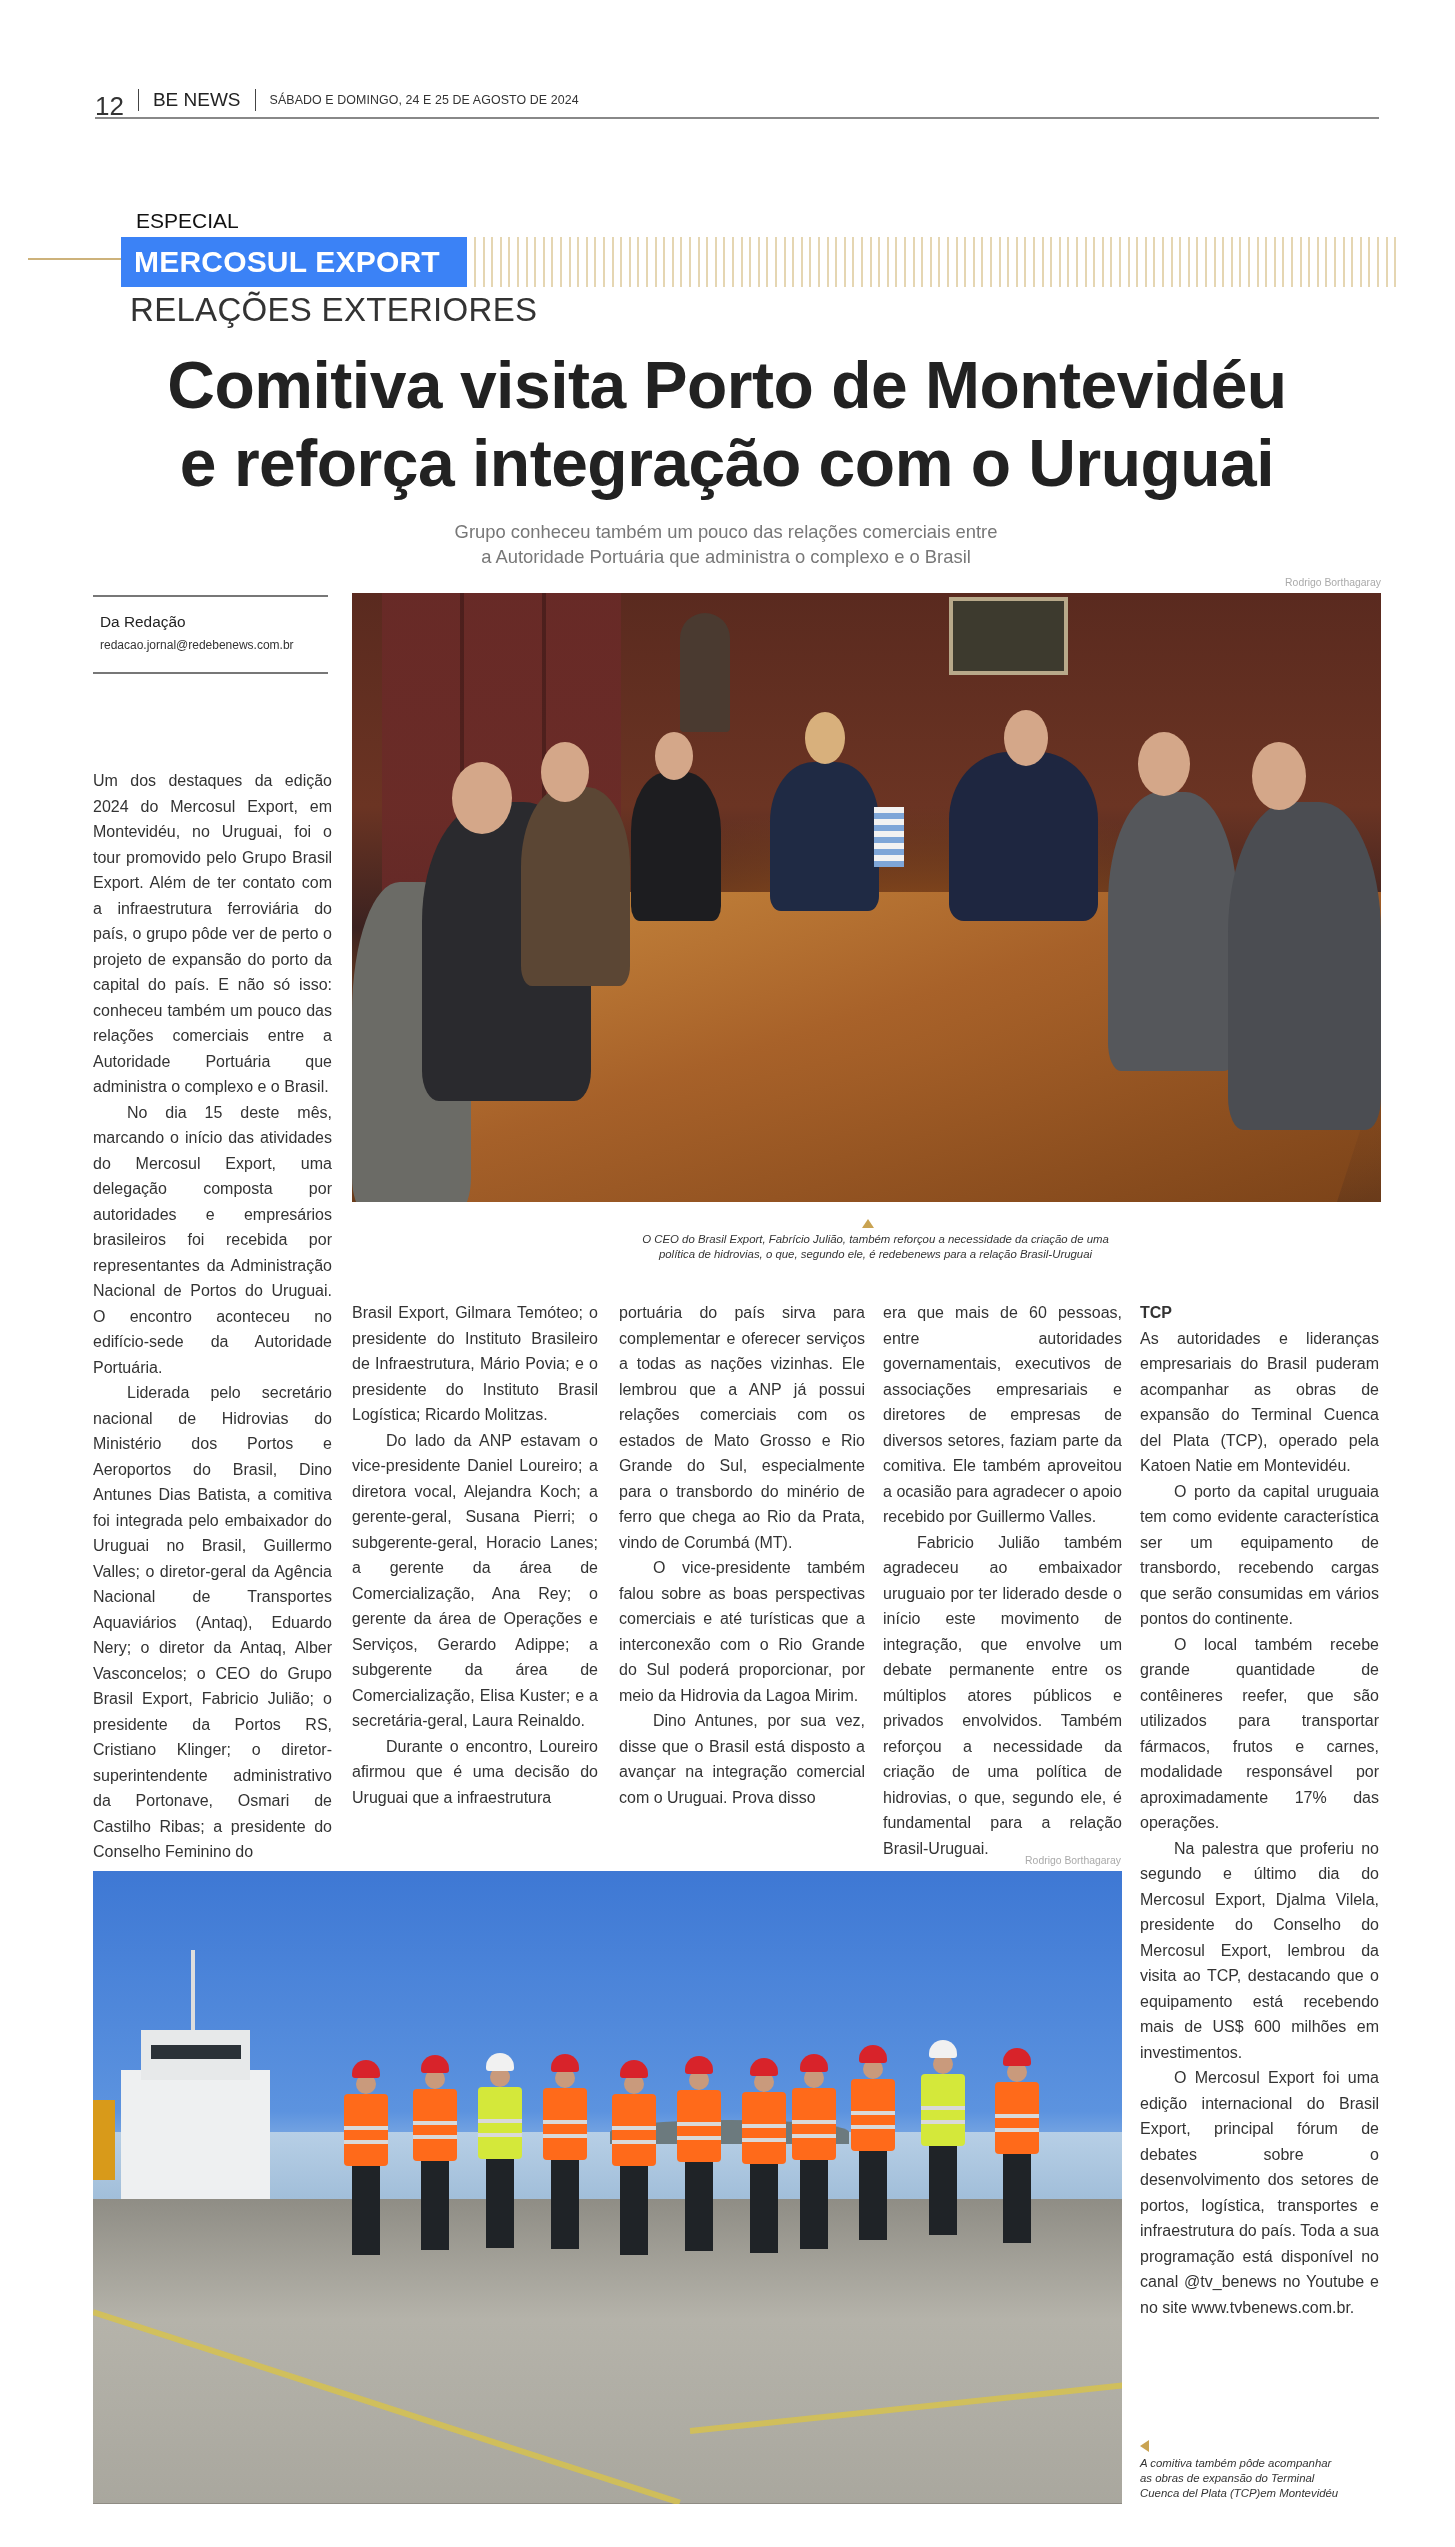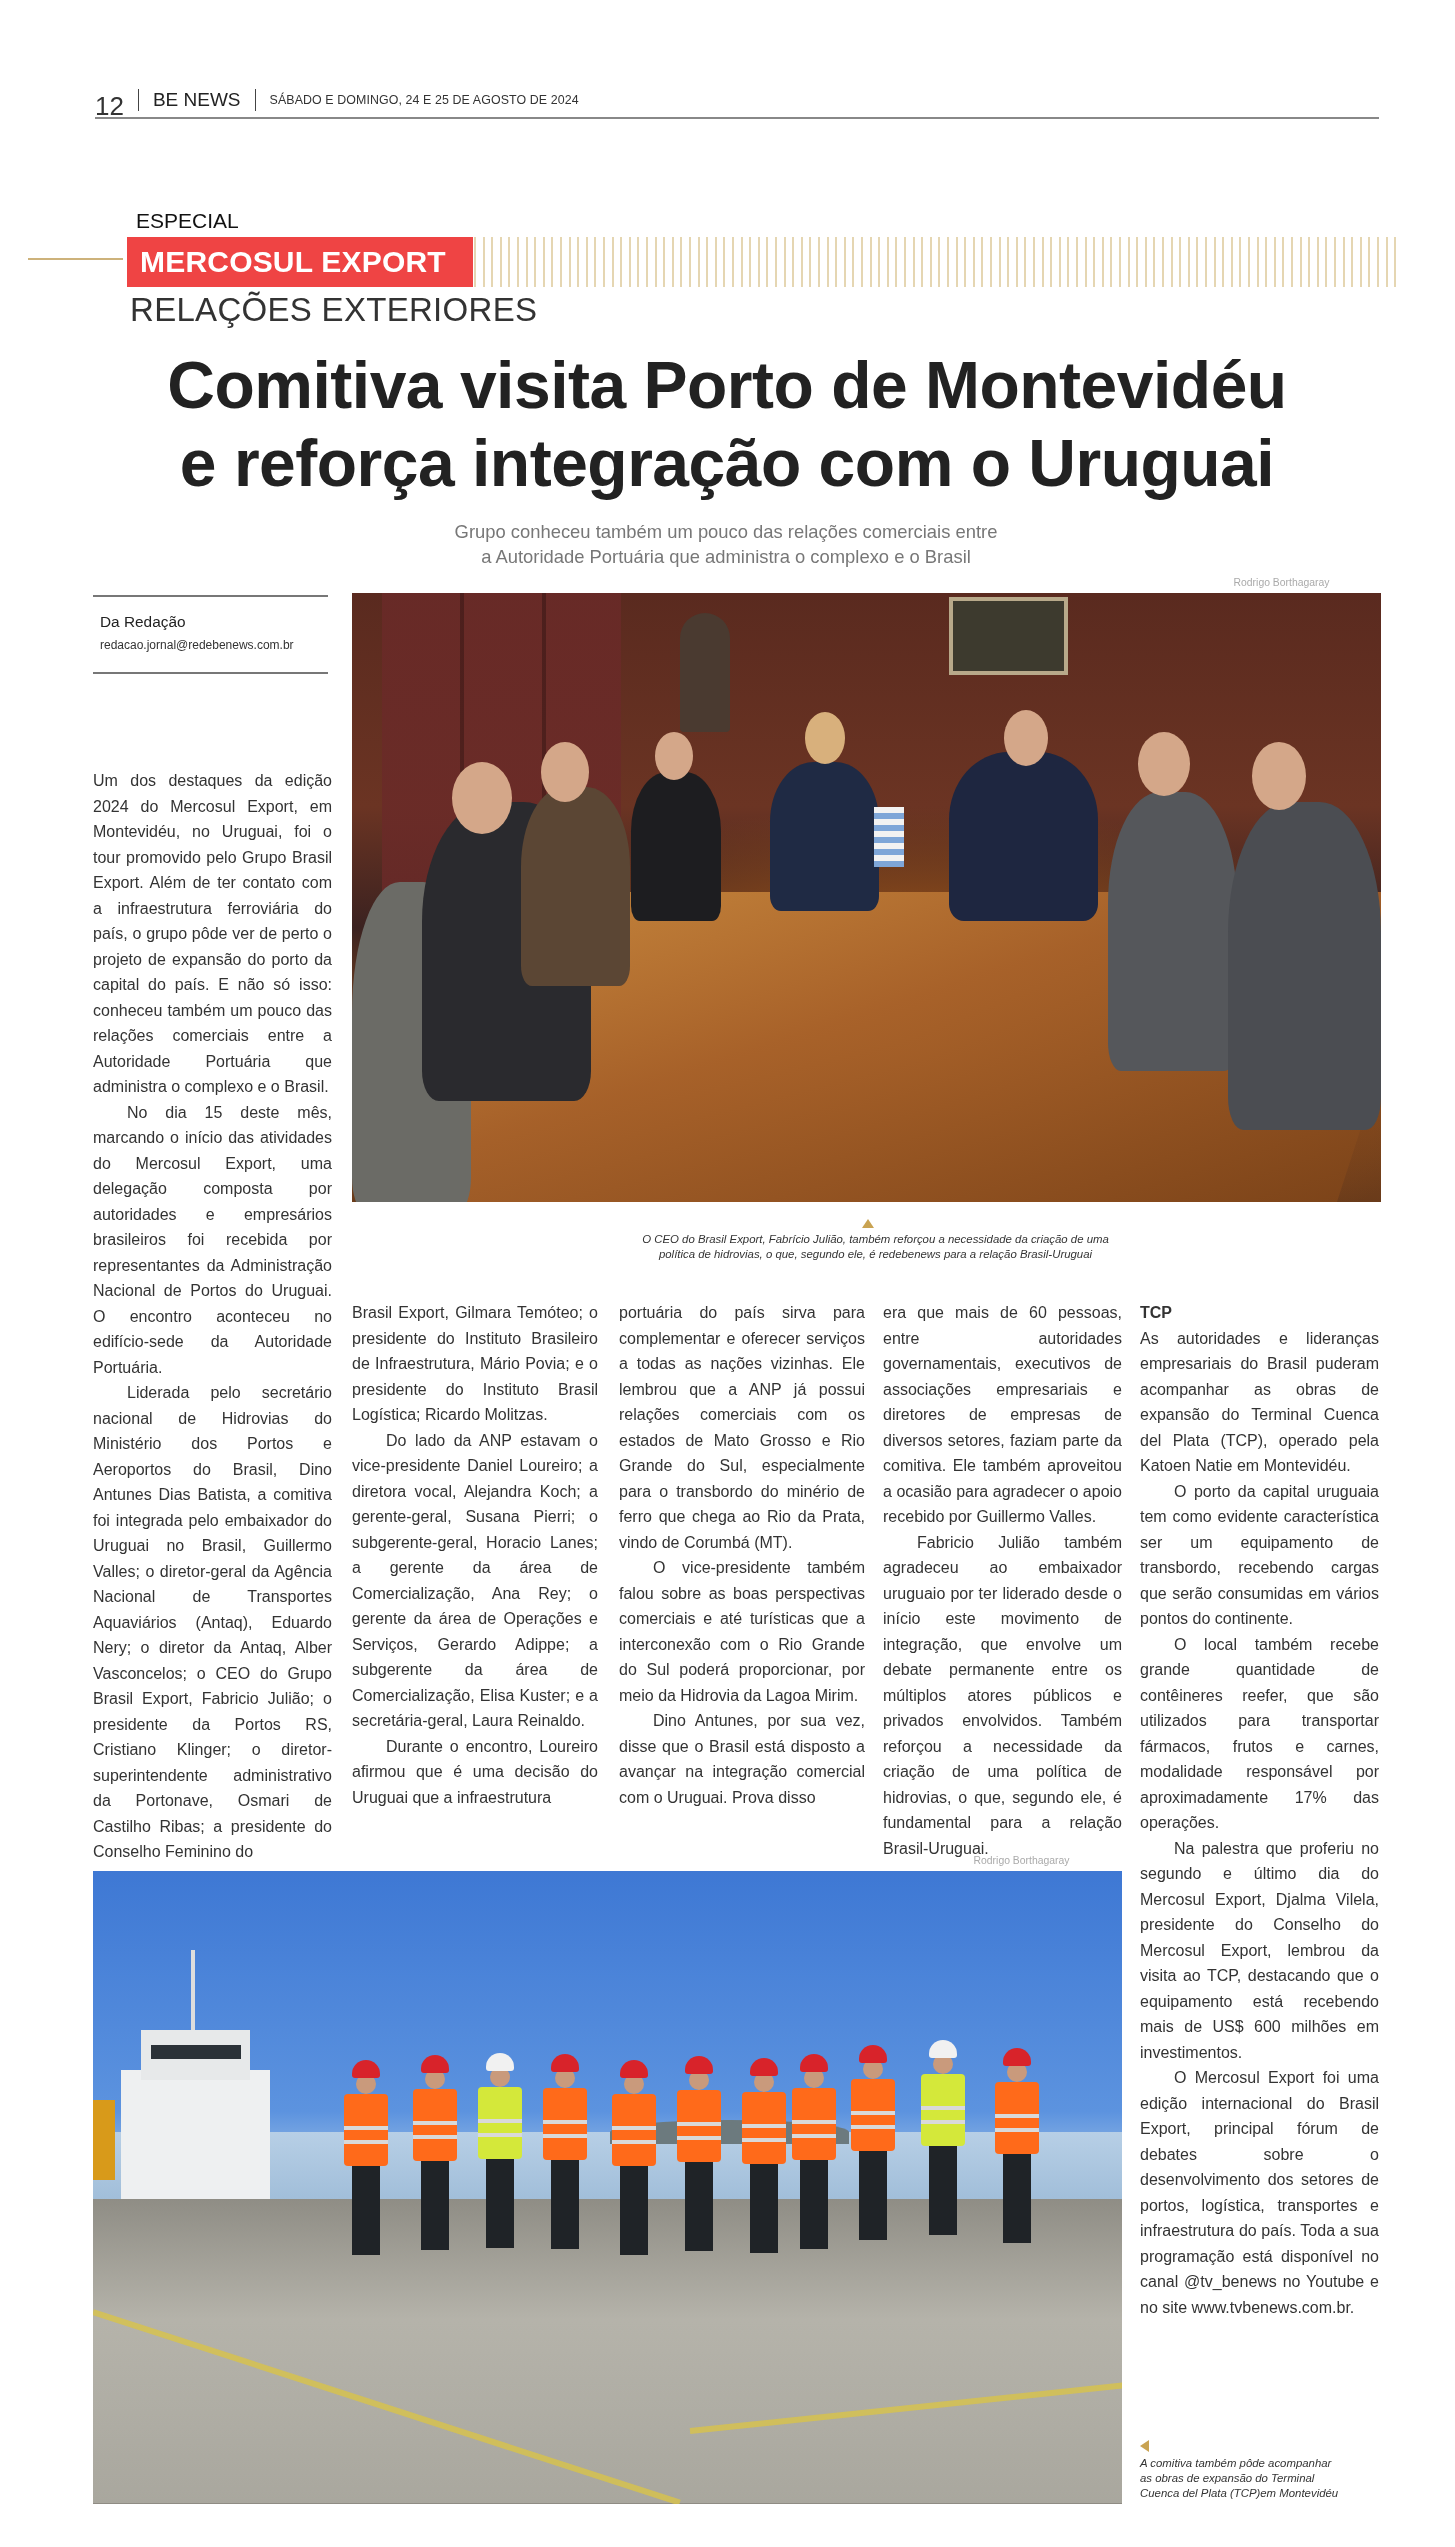--- a/index.html
+++ b/index.html
@@ -10,35 +10,35 @@
   .page-header { position: absolute; left: 95px; top: 80px; width: 1289px; height: 40px; display: flex; align-items: center; }
   .page-num { font-size: 26px; color: #333; margin-top: 12px; }
   .sep { width: 1px; height: 22px; background: #444; margin: 0 14px; }
   .pub-name { font-size: 19px; color: #222; }
   .pub-date { font-size: 12.4px; color: #333; letter-spacing: 0.1px; }
   .header-rule { position: absolute; left: 95px; top: 117px; width: 1284px; height: 2px; background: #888; }
 
   
   .especial { position: absolute; left: 136px; top: 209px; font-size: 21px; color: #111; }
   .gold-line-left { position: absolute; left: 28px; top: 258px; width: 95px; height: 2px; background: #cdb27b; }
-  .mercosul-box { position: absolute; left: 127px; top: 237px; width: 346px; height: 50px; background: #ef4444; color: #fff; font-size: 30px; font-weight: bold; line-height: 50px; padding-left: 13px; letter-spacing: 0.2px; }
+  .mercosul-box { position: absolute; left: 121px; top: 237px; width: 346px; height: 50px; background: #3b82f6; color: #fff; font-size: 30px; font-weight: bold; line-height: 50px; padding-left: 13px; letter-spacing: 0.2px; }
   .stripes { position: absolute; left: 474px; top: 237px; width: 925px; height: 50px;
     background: repeating-linear-gradient(90deg, #e5d6b2 0px, #e5d6b2 2px, transparent 2px, transparent 8.6px); }
   .section-sub { position: absolute; left: 130px; top: 291px; font-size: 33px; color: #333; letter-spacing: 0.3px; }
 
   
   .headline { position: absolute; left: 80px; top: 346px; width: 1294px; text-align: center; font-size: 66px; font-weight: bold; line-height: 78px; color: #222; letter-spacing: -0.5px; }
   .subhead { position: absolute; left: 328px; top: 519px; width: 796px; text-align: center; font-size: 18.4px; line-height: 25px; color: #777; }
 
   
   .byline-rule { position: absolute; left: 93px; width: 235px; height: 2px; background: #777; }
   .byline-author { position: absolute; left: 100px; top: 613px; font-size: 15.4px; color: #222; }
   .byline-email { position: absolute; left: 100px; top: 638px; font-size: 12px; color: #333; }
 
-  .credit { position: absolute; font-size: 10.4px; color: #aaa; text-align: center; }
+  .credit { position: absolute; font-size: 10.4px; color: #aaa; text-align: right; }
 
   
   .photo { position: absolute; overflow: hidden; }
   .photo-meeting { left: 352px; top: 593px; width: 1029px; height: 609px;
     background:
       radial-gradient(ellipse 55% 40% at 55% 75%, #b86a25 0%, #8a4a1a 55%, rgba(0,0,0,0) 100%),
       linear-gradient(180deg, #5a2a1f 0%, #6b3423 35%, #3b2220 55%, #8b4f21 75%, #6a3b1a 100%); }
   .photo-port { left: 93px; top: 1871px; width: 1029px; height: 633px;
     background: linear-gradient(180deg, #3e78d4 0%, #5c93df 38%, #9fc0e6 48%, #8eb6dc 54%, #9aa5aa 60%, #a6a49c 75%, #8f8c84 100%); }
 

